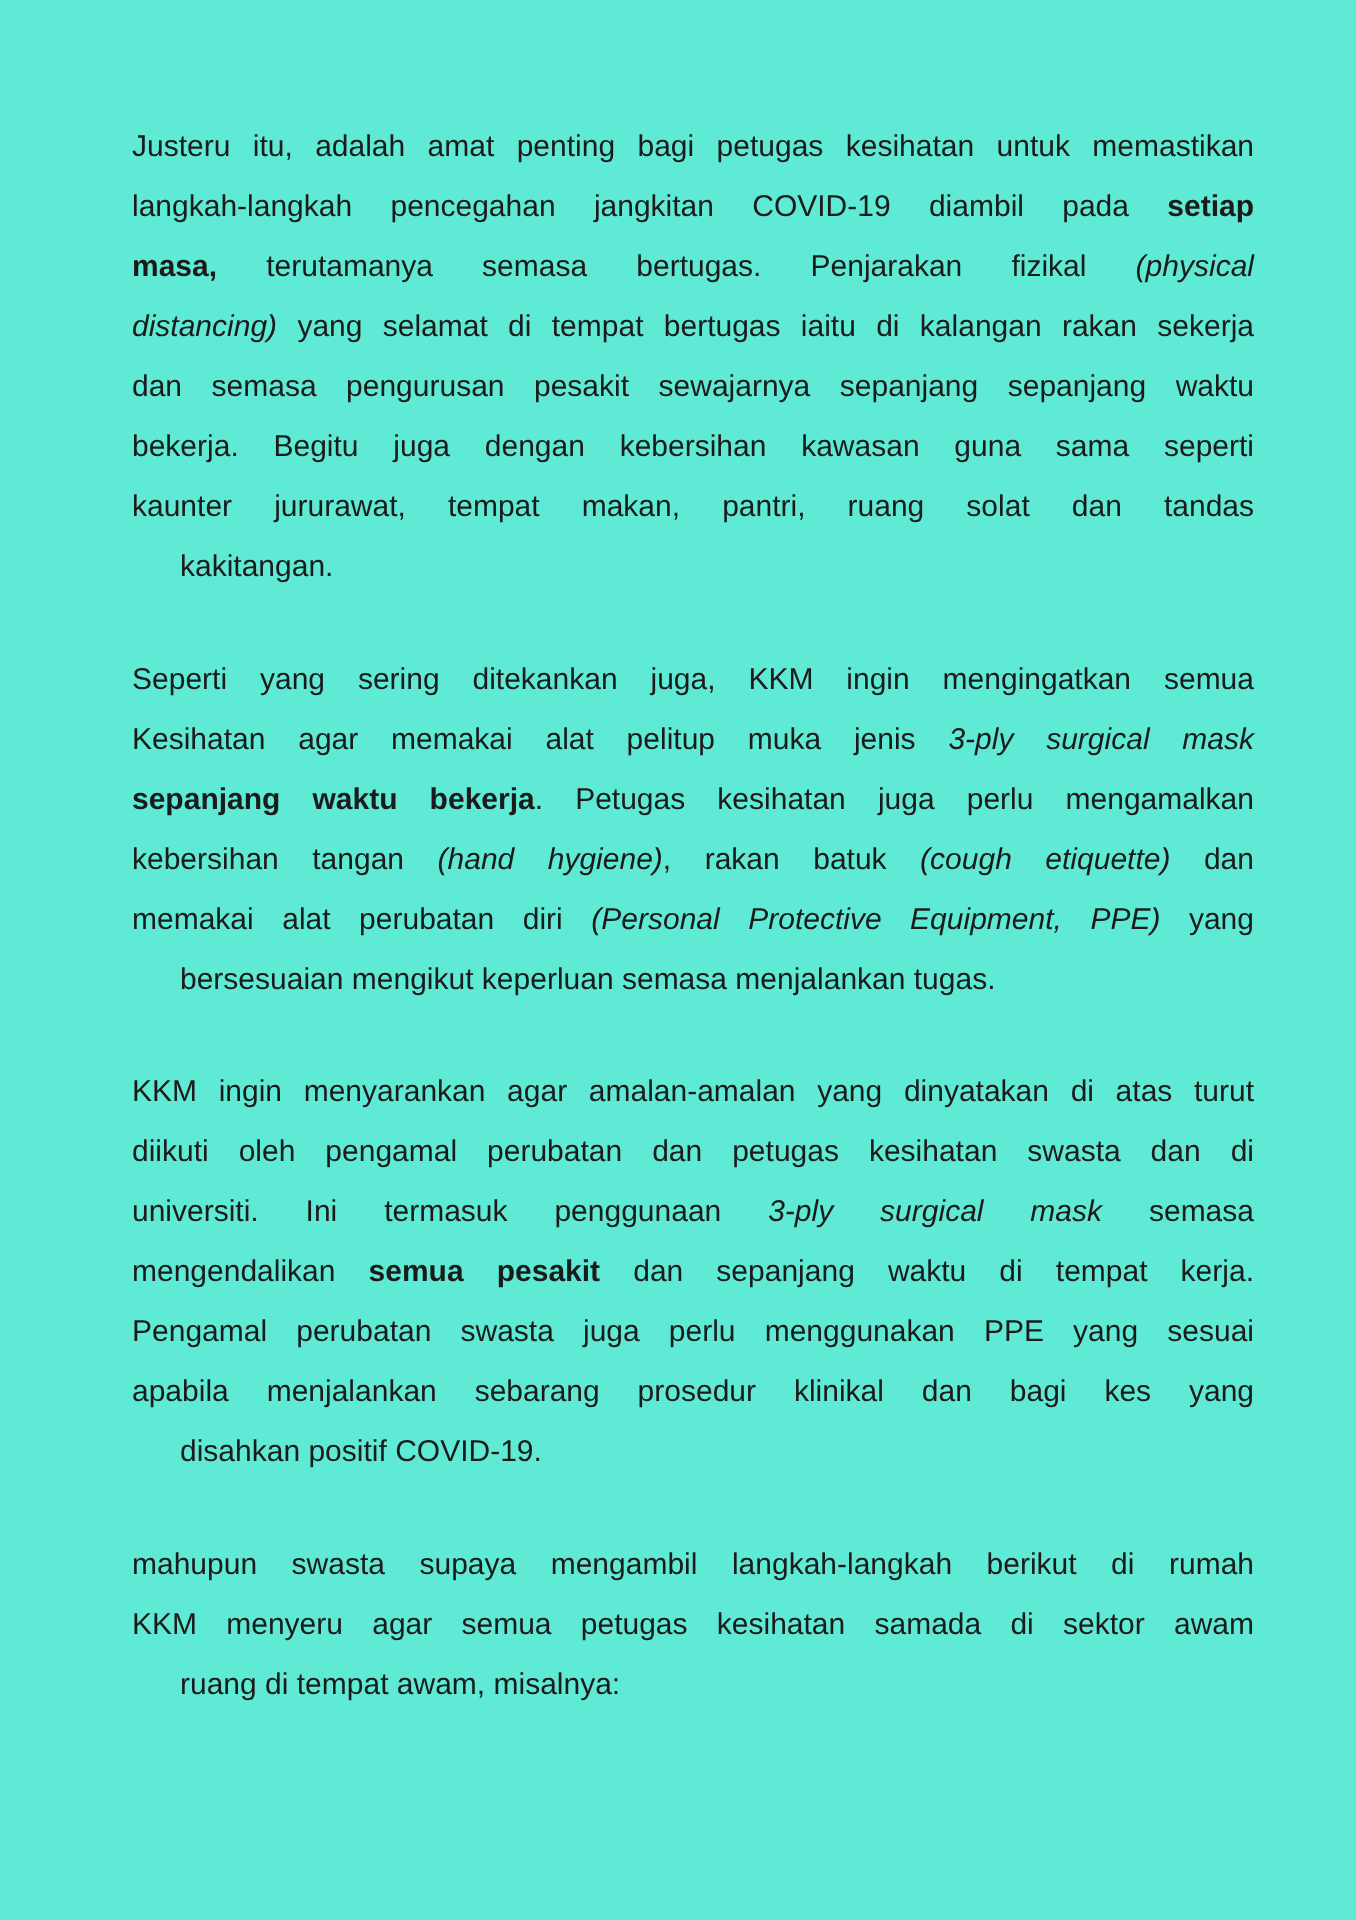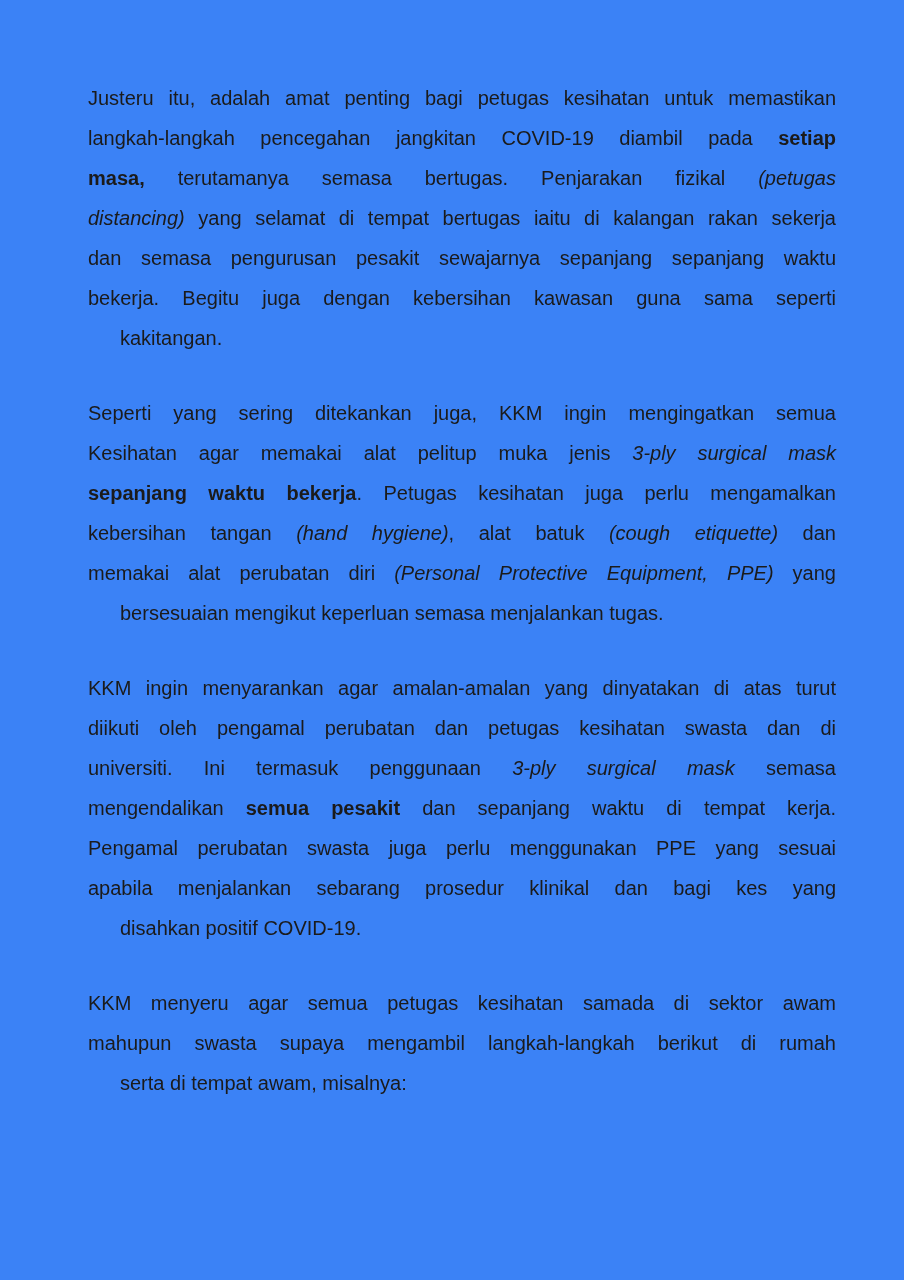--- a/index.html
+++ b/index.html
@@ -5,21 +5,21 @@
   html, body {
     margin: 0;
     padding: 0;
     background: #ffffff;
   }
   .page {
     position: relative;
     width: 904px;
     height: 1280px;
     box-sizing: border-box;
-    background: #3b82f6;
+    background: #5eead4;
     padding: 78px 68px 0 88px;
     overflow: hidden;
     font-family: "Liberation Sans", "DejaVu Sans", sans-serif;
     font-size: 20px;
     line-height: 40px;
     color: #1b1b1b;
   }
   .paragraph {
     margin: 0 0 35px 0;
     width: 748px;
@@ -39,42 +39,43 @@
   .seg-i { font-weight: 400; font-style: italic; }
 </style>
 </head>
 <body>
 
 <div class="page">
   <div id="doc">
       <div class="paragraph">
         <div class="line"><span class="seg-n">Justeru itu, adalah amat penting bagi petugas kesihatan untuk memastikan</span></div>
         <div class="line"><span class="seg-n">langkah-langkah pencegahan jangkitan COVID-19 diambil pada </span><span class="seg-b">setiap</span></div>
-        <div class="line"><span class="seg-b">masa,</span><span class="seg-n"> terutamanya semasa bertugas. Penjarakan fizikal </span><span class="seg-i">(petugas</span></div>
+        <div class="line"><span class="seg-b">masa,</span><span class="seg-n"> terutamanya semasa bertugas. Penjarakan fizikal </span><span class="seg-i">(physical</span></div>
         <div class="line"><span class="seg-i">distancing)</span><span class="seg-n"> yang selamat di tempat bertugas iaitu di kalangan rakan sekerja</span></div>
         <div class="line"><span class="seg-n">dan semasa pengurusan pesakit sewajarnya sepanjang sepanjang waktu</span></div>
         <div class="line"><span class="seg-n">bekerja. Begitu juga dengan kebersihan kawasan guna sama seperti</span></div>
+        <div class="line"><span class="seg-n">kaunter jururawat, tempat makan, pantri, ruang solat dan tandas</span></div>
         <div class="line last"><span class="seg-n">kakitangan.</span></div>
       </div>
       <div class="paragraph">
         <div class="line"><span class="seg-n">Seperti yang sering ditekankan juga, KKM ingin mengingatkan semua</span></div>
         <div class="line"><span class="seg-n">Kesihatan agar memakai alat pelitup muka jenis </span><span class="seg-i">3-ply surgical mask</span></div>
         <div class="line"><span class="seg-b">sepanjang waktu bekerja</span><span class="seg-n">. Petugas kesihatan juga perlu mengamalkan</span></div>
-        <div class="line"><span class="seg-n">kebersihan tangan </span><span class="seg-i">(hand hygiene)</span><span class="seg-n">, alat batuk </span><span class="seg-i">(cough etiquette)</span><span class="seg-n"> dan</span></div>
+        <div class="line"><span class="seg-n">kebersihan tangan </span><span class="seg-i">(hand hygiene)</span><span class="seg-n">, rakan batuk </span><span class="seg-i">(cough etiquette)</span><span class="seg-n"> dan</span></div>
         <div class="line"><span class="seg-n">memakai alat perubatan diri </span><span class="seg-i">(Personal Protective Equipment, PPE)</span><span class="seg-n"> yang</span></div>
         <div class="line last"><span class="seg-n">bersesuaian mengikut keperluan semasa menjalankan tugas.</span></div>
       </div>
       <div class="paragraph">
         <div class="line"><span class="seg-n">KKM ingin menyarankan agar amalan-amalan yang dinyatakan di atas turut</span></div>
         <div class="line"><span class="seg-n">diikuti oleh pengamal perubatan dan petugas kesihatan swasta dan di</span></div>
         <div class="line"><span class="seg-n">universiti. Ini termasuk penggunaan </span><span class="seg-i">3-ply surgical mask</span><span class="seg-n"> semasa</span></div>
         <div class="line"><span class="seg-n">mengendalikan </span><span class="seg-b">semua pesakit</span><span class="seg-n"> dan sepanjang waktu di tempat kerja.</span></div>
         <div class="line"><span class="seg-n">Pengamal perubatan swasta juga perlu menggunakan PPE yang sesuai</span></div>
         <div class="line"><span class="seg-n">apabila menjalankan sebarang prosedur klinikal dan bagi kes yang</span></div>
         <div class="line last"><span class="seg-n">disahkan positif COVID-19.</span></div>
       </div>
       <div class="paragraph">
+        <div class="line"><span class="seg-n">mahupun swasta supaya mengambil langkah-langkah berikut di rumah</span></div>
         <div class="line"><span class="seg-n">KKM menyeru agar semua petugas kesihatan samada di sektor awam</span></div>
-        <div class="line"><span class="seg-n">mahupun swasta supaya mengambil langkah-langkah berikut di rumah</span></div>
-        <div class="line last"><span class="seg-n">serta di tempat awam, misalnya:</span></div>
+        <div class="line last"><span class="seg-n">ruang di tempat awam, misalnya:</span></div>
       </div>
     </div>
 </div>
 
 </body></html>

